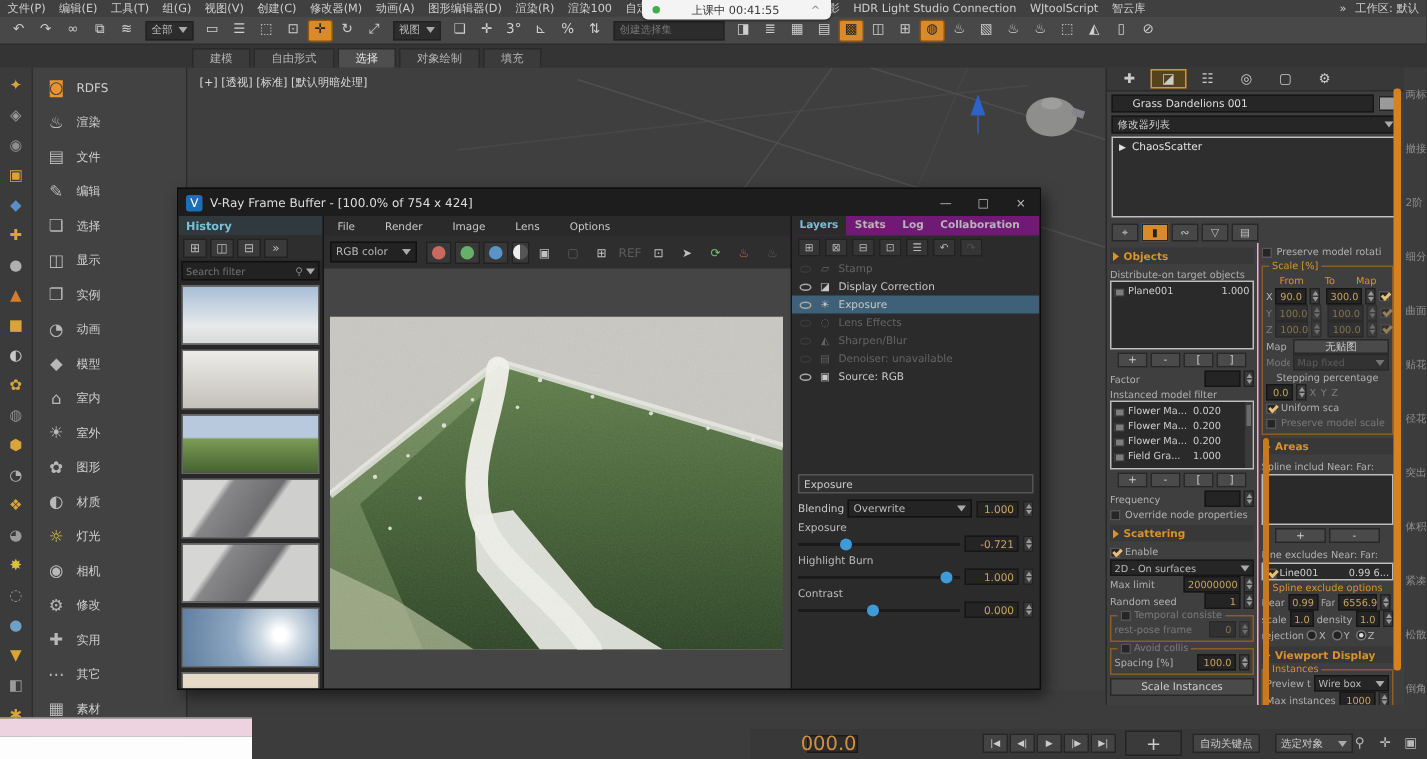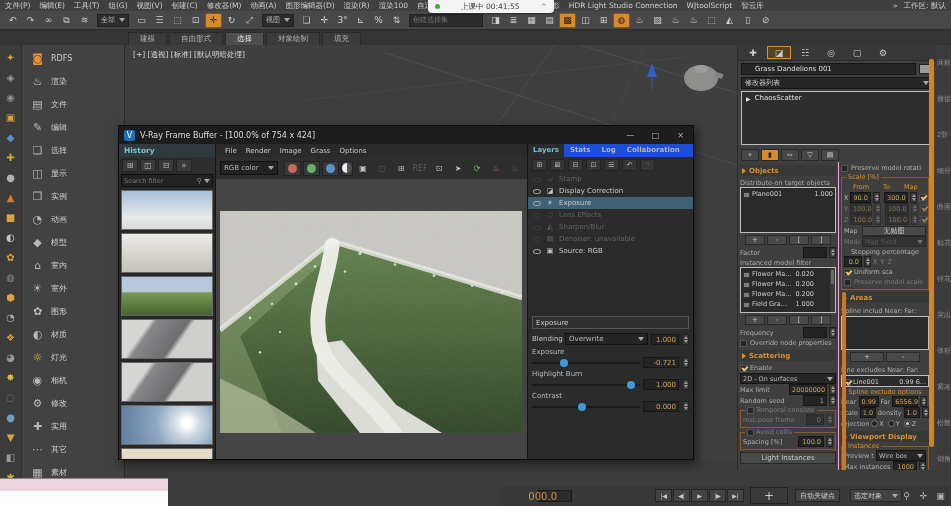--- a/index.html
+++ b/index.html
@@ -55,21 +55,21 @@
   .ccell{width:17px;height:15px;background:#383838;border:1px solid #222;display:flex;align-items:center;justify-content:center}
   .circ{width:9px;height:9px;border-radius:50%}
   .half{width:10px;height:10px;border-radius:50%;background:linear-gradient(90deg,#eee 50%,#555 50%)}
   .vticons{margin-left:auto;display:flex;gap:3px}
   .vti{width:16px;height:14px;display:flex;align-items:center;justify-content:center;color:#c0c0c0;font-size:8px}
   .vti.dim{color:#5d5d5d}.vti.green{color:#6fbf6f}.vti.red{color:#c96a5f}
   .canvas{flex:1;background:#454545;position:relative;overflow:hidden}
   .render{position:absolute;left:4px;top:32px;width:302px;height:222px}
   
   .vlayers{width:166px;background:#2b2b2b;border-left:1px solid #151515;display:flex;flex-direction:column;overflow:hidden;font-size:7px}
-  .ltabs{height:13px;background:#1d4ed8;display:flex;gap:1px;align-items:stretch}
+  .ltabs{height:13px;background:#701a75;display:flex;gap:1px;align-items:stretch}
   .ltab{padding:2px 5px 0;color:#b5b5b5;font-weight:bold;font-size:7px}
   .ltab.active{color:#6fc3d8;background:#2b2b2b}
   .ltools{height:16px;display:flex;align-items:center;gap:3px;padding:0 4px}
   .lti{width:15px;height:12px;display:flex;align-items:center;justify-content:center;background:#353535;border:1px solid #222;color:#bbb;font-size:7px}
   .lti.dim{color:#555}
   .lrow{height:12px;display:flex;align-items:center;gap:4px;padding-left:5px;color:#c8c8c8}
   .lrow.sel{background:#3e6177}
   .lrow.dim{color:#646464}
   .eye{width:8px;height:5px;border:1px solid #a8a8a8;border-radius:50%;flex:none}
   .eye.off{opacity:.12}
@@ -135,21 +135,21 @@
   .orangebar{position:absolute;right:2px;top:14px;width:5px;height:388px;background:#d8821e;border-radius:2px}
   .colbar{position:absolute;left:104px;top:130px;width:4px;height:250px;background:#c87a1e;border-radius:2px}
   .rightstrip{position:absolute;left:937px;top:45px;width:14px;height:441px;background:#3c3c3c;z-index:1;overflow:hidden}
   .frag{height:36px;color:#8f8f8f;font-size:7px;display:flex;align-items:center;white-space:nowrap;overflow:hidden}
   
   .ruler{position:absolute;left:500px;top:470px;width:434px;height:16px;background:#383838;border-top:1px solid #555;z-index:2}
   .tickband{position:absolute;left:0;top:0;width:100%;height:5px;background:repeating-linear-gradient(90deg,#606060 0 1px,transparent 1px 10.4px)}
   .rlbls{position:absolute;left:148px;top:6px;display:flex}
   .rlbl{width:52px;font-size:6.5px;color:#9a9a9a}
   .statusrow{position:absolute;left:500px;top:486px;right:0;height:20px;background:#383838;z-index:2;display:flex;align-items:center}
-  .coord{position:absolute;left:38px;top:4px;width:34px;height:12px;background:#2c2c2c;border:1px solid #1a1a1a;color:#d09040;font-size:10px;display:flex;align-items:center;justify-content:flex-end;padding-right:14px}
+  .coord{position:absolute;left:38px;top:4px;width:34px;height:12px;background:#2c2c2c;border:1px solid #1a1a1a;color:#d09040;font-size:13px;display:flex;align-items:center;justify-content:flex-end;padding-right:0}
   .transport{position:absolute;left:155px;top:3px;display:flex;gap:1px}
   .tpb{width:17px;height:13px;background:#434343;border:1px solid #262626;color:#ccc;font-size:6px;display:flex;align-items:center;justify-content:center}
   .keybtn{position:absolute;left:250px;top:1px;width:38px;height:17px;background:#3a3a3a;border:1px solid #232323;color:#ccc;font-size:12px;display:flex;align-items:center;justify-content:center}
   .akbtn{position:absolute;left:295px;top:3px;height:13px;background:#434343;border:1px solid #262626;color:#ccc;font-size:7px;display:flex;align-items:center;padding:0 4px}
   .sfdrop{position:absolute;left:350px;top:3px;width:52px;height:13px;background:#434343;border:1px solid #262626;color:#ccc;font-size:7px;display:flex;align-items:center;justify-content:space-between;padding:0 3px}
   .sticons{position:absolute;right:4px;top:3px;display:flex;gap:4px}
   .sti{width:13px;height:13px;display:flex;align-items:center;justify-content:center;color:#b8b8b8;font-size:9px}
   .listener{position:absolute;left:0;top:478px;width:168px;height:28px;z-index:3;border-top:1px solid #888}
   .lpink{height:12px;background:#edd3e0}
   .lwhite{height:16px;background:#fdfdfd}
@@ -534,21 +534,21 @@
           <div class="glab">
               <span class="cb"></span>
               <span class="dim2">Avoid collis</span>
             </div>
           <div class="frow">
               <span class="clab">Spacing [%]</span>
               <span class="fld" style="width:26px">100.0</span>
               <span class="sp"></span>
             </div>
         </div>
-        <div class="wbtn">Light Instances</div>
+        <div class="wbtn">Scale Instances</div>
       </div>
 
       <div class="colR">
         <div class="cbrow">
             <span class="cb"></span>
             <span class="clab">Preserve model rotati</span>
           </div>
         <div class="grp">
           <div class="glab">
               <span style="color:#d8922e">Scale [%]</span>
@@ -796,26 +796,26 @@
             <div class="thumb" style="background: linear-gradient(rgb(184, 201, 221) 38%, rgb(122, 154, 85) 42%, rgb(69, 99, 47));"></div>
             <div class="thumb" style="background: linear-gradient(125deg, rgb(214, 214, 212) 25%, rgb(135, 135, 138) 30%, rgb(109, 109, 112) 58%, rgb(207, 207, 205) 63%);"></div>
             <div class="thumb" style="background: linear-gradient(125deg, rgb(214, 214, 212) 25%, rgb(135, 135, 138) 30%, rgb(109, 109, 112) 58%, rgb(207, 207, 205) 63%);"></div>
             <div class="thumb" style="background: radial-gradient(circle at 72% 45%, rgb(255, 255, 255) 6%, rgb(205, 216, 226) 20%, rgb(143, 168, 194) 45%, rgb(95, 125, 160));"></div>
             <div class="thumb" style="background: linear-gradient(rgb(230, 219, 200) 20%, rgb(181, 165, 140) 60%, rgb(141, 125, 102));"></div>
           </div>
       </div>
 
       <div class="vcenter">
         <div class="vmenus">
-          <div style="display:flex;gap:9px">
+          <div style="display:flex;gap:20px">
 
           <span>File</span>
               <span>Render</span>
               <span>Image</span>
-              <span>Grass</span>
+              <span>Lens</span>
               <span>Options</span>
             </div>
         </div>
         <div class="vtools">
           <div class="chdrop">
             <span>RGB color</span>
               <span class="car"></span>
           </div>
           <div style="display:flex;gap:2px;margin-left:4px">
 

